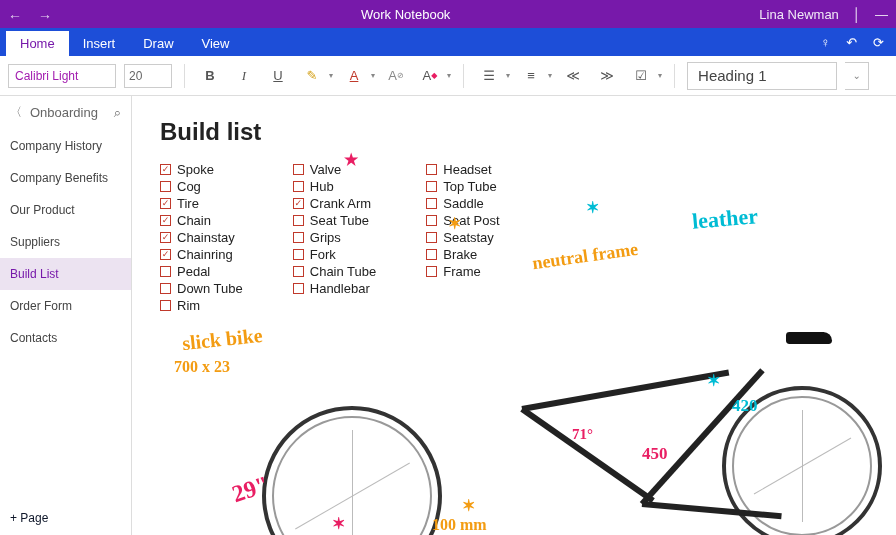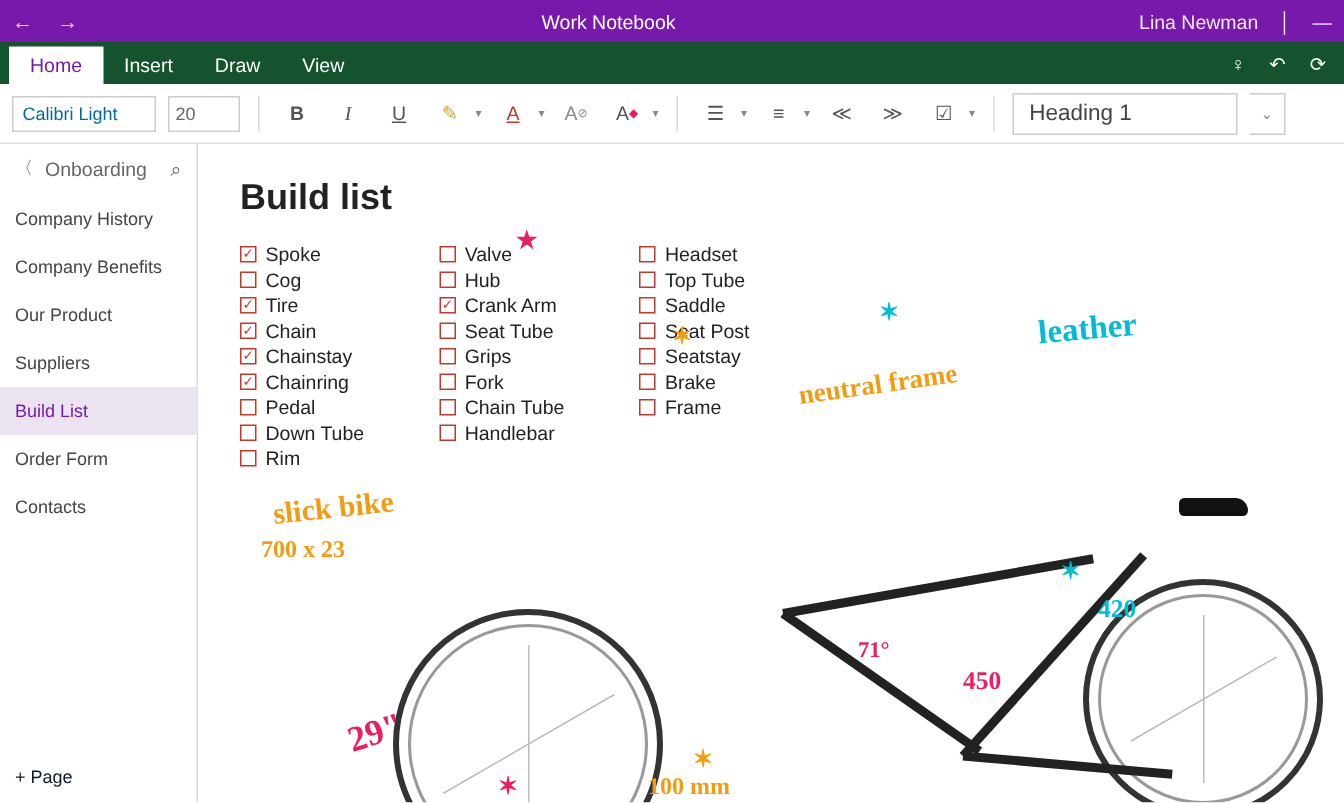--- a/index.html
+++ b/index.html
@@ -3,27 +3,27 @@
 <meta charset="utf-8">
 <style>
 *{margin:0;padding:0;box-sizing:border-box;font-family:"Segoe UI",Arial,sans-serif}
 body{width:896px;height:535px;overflow:hidden;background:#fff;font-size:13px}
 .titlebar{height:28px;background:#7719AA;color:#fff;display:flex;align-items:center;justify-content:space-between;padding:0 8px}
 .titlebar .nav{display:flex;gap:16px;align-items:center}
 .titlebar .nav span{opacity:.8;font-size:14px}
 .titlebar .center{font-size:13px;font-weight:400}
 .titlebar .right{display:flex;gap:14px;align-items:center;font-size:13px}
 .titlebar .right span{opacity:.9}
-.tabbar{height:28px;background:#14532d;display:flex;align-items:flex-end;padding-left:6px;justify-content:space-between}
+.tabbar{height:28px;background:#1d4ed8;display:flex;align-items:flex-end;padding-left:6px;justify-content:space-between}
 .tabs{display:flex}
 .tab{padding:5px 14px;color:#fff;font-size:13px;cursor:pointer}
 .tab.active{background:#fff;color:#7719AA}
 .tabicons{display:flex;gap:16px;padding-right:12px;color:#fff;padding-bottom:6px}
 .ribbon{height:40px;border-bottom:1px solid #ddd;display:flex;align-items:center;padding:0 8px;gap:8px}
-.fontname{border:1px solid #ccc;padding:2px 6px;font-size:12px;width:96px;height:24px;color:#0369a1}
+.fontname{border:1px solid #ccc;padding:2px 6px;font-size:12px;width:108px;height:24px;color:#a21caf}
 .fontsize{border:1px solid #ccc;padding:2px 4px;font-size:12px;width:48px;height:24px;color:#666}
 .sep{width:1px;height:24px;background:#ddd;margin:0 4px}
 .rbtn{width:26px;height:26px;display:flex;align-items:center;justify-content:center;color:#555;cursor:pointer}
 .rbtn.b{font-weight:bold}
 .rbtn.i{font-style:italic;font-family:serif}
 .rbtn.u{text-decoration:underline}
 .ddarrow{font-size:8px;color:#888;margin-left:-4px}
 .stylebox{border:1px solid #ccc;padding:4px 10px;font-size:15px;width:150px;height:28px;color:#444;display:flex;align-items:center}
 .stylearrow{border:1px solid #ccc;border-left:none;width:24px;height:28px;display:flex;align-items:center;justify-content:center;color:#888;font-size:10px}
 .main{display:flex;height:439px}

